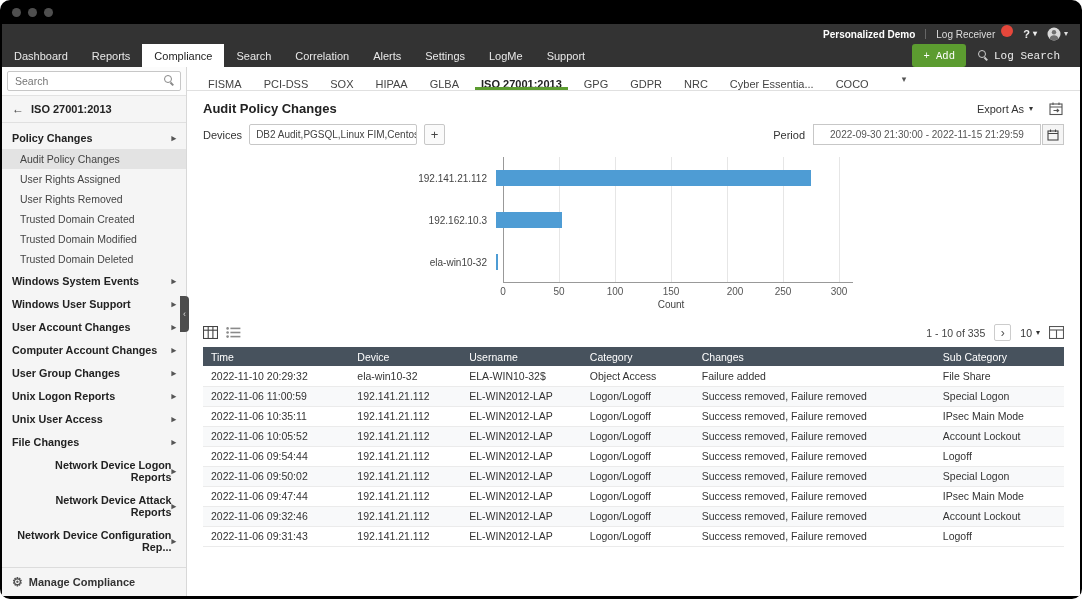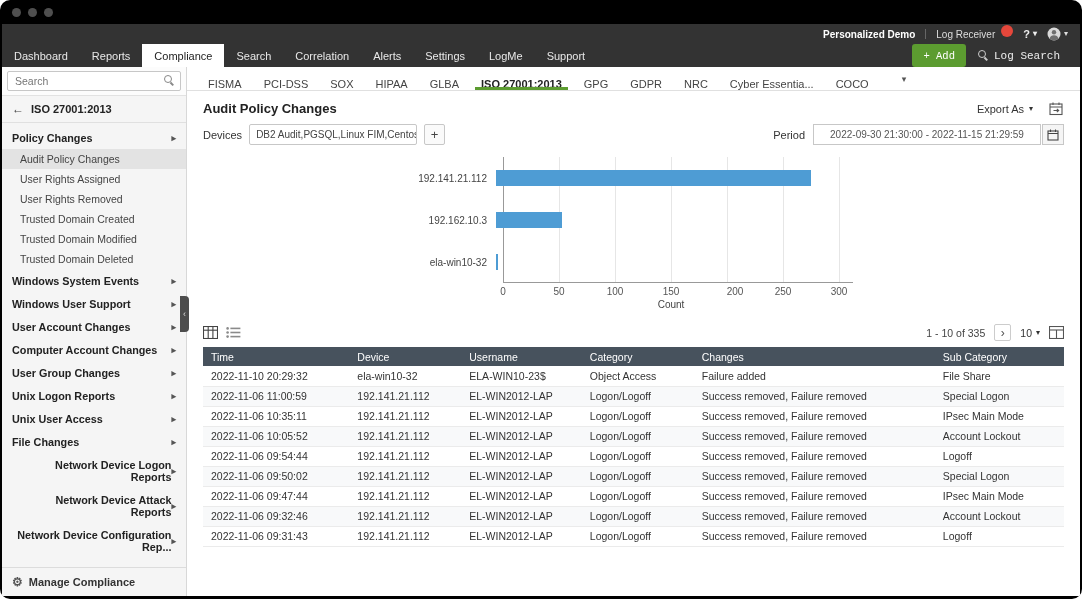--- a/index.html
+++ b/index.html
@@ -399,21 +399,21 @@
                   <th>Username</th>
                   <th>Category</th>
                   <th>Changes</th>
                   <th>Sub Category</th>
                 </tr>
               </thead>
             <tbody>
                 <tr>
                   <td>2022-11-10 20:29:32</td>
                   <td>ela-win10-32</td>
-                  <td>ELA-WIN10-23$</td>
+                  <td>ELA-WIN10-32$</td>
                   <td>Object Access</td>
                   <td>Failure added</td>
                   <td>File Share</td>
                 </tr>
                 <tr>
                   <td>2022-11-06 11:00:59</td>
                   <td>192.141.21.112</td>
                   <td>EL-WIN2012-LAP</td>
                   <td>Logon/Logoff</td>
                   <td>Success removed, Failure removed</td>

